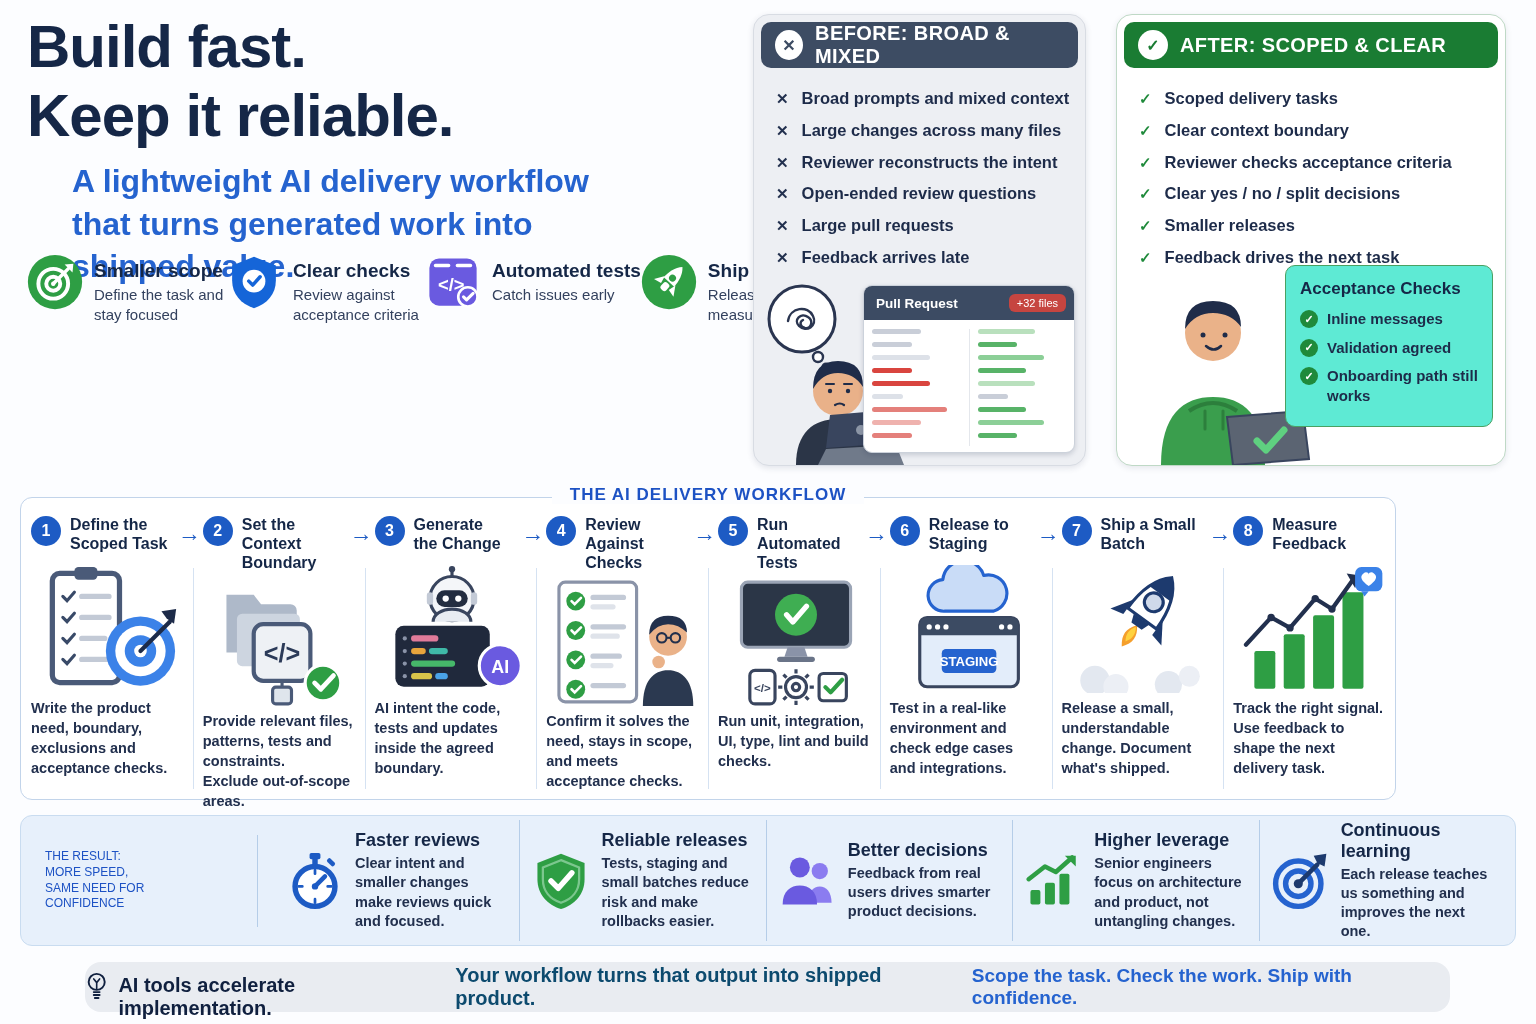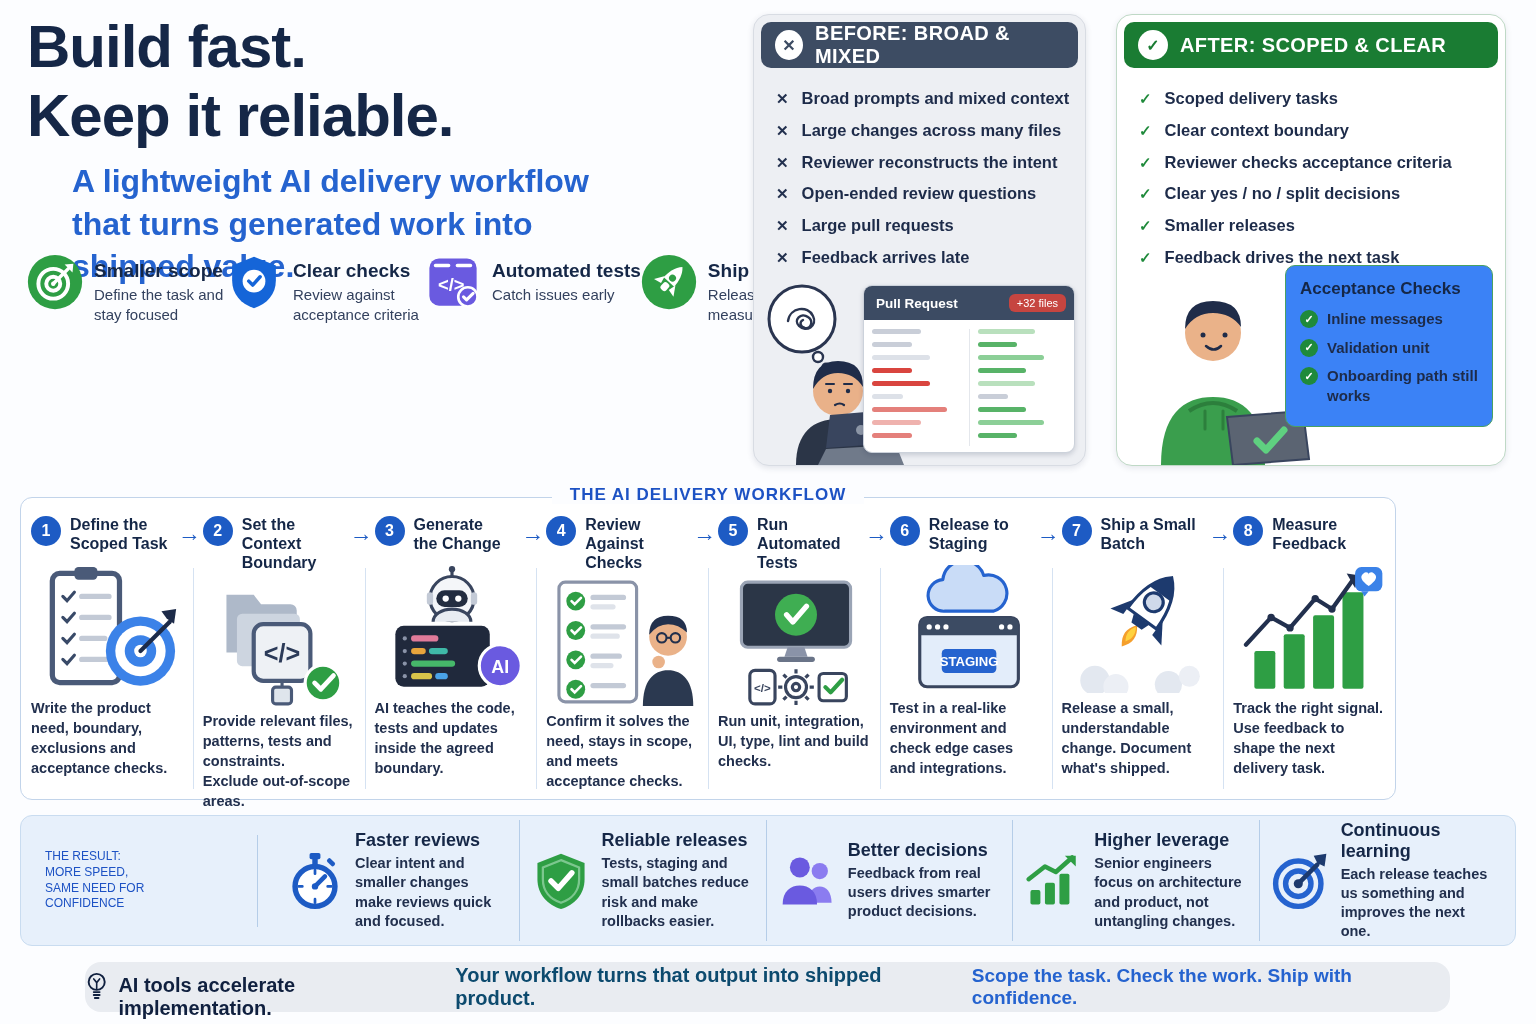--- a/index.html
+++ b/index.html
@@ -75,21 +75,21 @@
   .pr-col { flex:1; }
   .pr-col + .pr-col { border-left:1px solid #e4e7ec; padding-left:8px; }
   .bar { height:5px; border-radius:2.5px; margin-bottom:8px; }
   .b-gray{background:#c9ced8;} .b-gray2{background:#dde1e8;}
   .b-red{background:#d9453f;} .b-red2{background:#efb2ae;} .b-red3{background:#e4807b;}
   .b-grn{background:#58b368;} .b-grn2{background:#b9e0bd;} .b-grn3{background:#8ccf97;}
   .w35{width:35%;} .w45{width:45%;} .w55{width:55%;} .w65{width:65%;} .w75{width:75%;} .w85{width:85%;}
 
   .accept-card {
     right:12px; bottom:38px; width:208px;
-    background:#3b82f6; border:1.5px solid #4aa162; border-radius:10px;
+    background:#5eead4; border:1.5px solid #4aa162; border-radius:10px;
     padding:13px 12px 12px 14px;
   }
   .ac-title { font-size:17px; font-weight:800; color:#152747; margin-bottom:10px; }
   .ac-item { display:flex; gap:9px; margin-bottom:9px; font-size:15px; font-weight:600; color:#1d2b49; line-height:1.3; }
   .ac-check {
     flex:0 0 auto; width:18px; height:18px; border-radius:50%; background:#1f8a3b;
     color:#fff; font-size:11px; font-weight:900; display:flex; align-items:center; justify-content:center; margin-top:1px;
   }
 
   
@@ -333,21 +333,21 @@
     <path d="M126 162 l9 9 l18 -20" stroke="#5fd080" stroke-width="7" fill="none" stroke-linecap="round" stroke-linejoin="round"></path>
   </svg>
   <div class="abs accept-card">
     <div class="ac-title">Acceptance Checks</div>
     <div class="ac-item">
         <span class="ac-check">✓</span>
         <span>Inline messages</span>
       </div>
     <div class="ac-item">
         <span class="ac-check">✓</span>
-        <span>Validation unit</span>
+        <span>Validation agreed</span>
       </div>
     <div class="ac-item">
         <span class="ac-check">✓</span>
         <span>Onboarding path still works</span>
       </div>
   </div>
 </div>
 
 <div class="abs wf-box">
   <div class="wf-title"><span>THE AI DELIVERY WORKFLOW</span></div>
@@ -433,21 +433,21 @@
             <circle cx="25" cy="94" r="2" fill="#8a93a8"></circle>
               <rect x="31" y="91" width="42" height="6" rx="3" fill="#46b86a"></rect>
             <circle cx="25" cy="106" r="2" fill="#8a93a8"></circle>
               <rect x="31" y="103" width="20" height="6" rx="3" fill="#d8c44a"></rect>
               <rect x="54" y="103" width="12" height="6" rx="3" fill="#4aa3e8"></rect>
           </g>
           <circle cx="116" cy="96" r="20" fill="#6a5ae0" stroke="#fff" stroke-width="3"></circle>
           <text x="116" y="103" text-anchor="middle" font-size="17" font-weight="bold" fill="#fff" font-family="Liberation Sans, sans-serif">AI</text>
         </svg>
       </div>
-      <div class="wf-desc">AI teaches the code, tests and updates inside the agreed boundary.</div>
+      <div class="wf-desc">AI intent the code, tests and updates inside the agreed boundary.</div>
     </div>
 
     <div class="wf-col">
       <span class="wf-divider"></span>
       <div class="wf-head">
         <span class="wf-num">4</span>
         <span class="wf-step-title">Review Against
 Checks</span>
       </div>
       <span class="wf-arrow">→</span>

